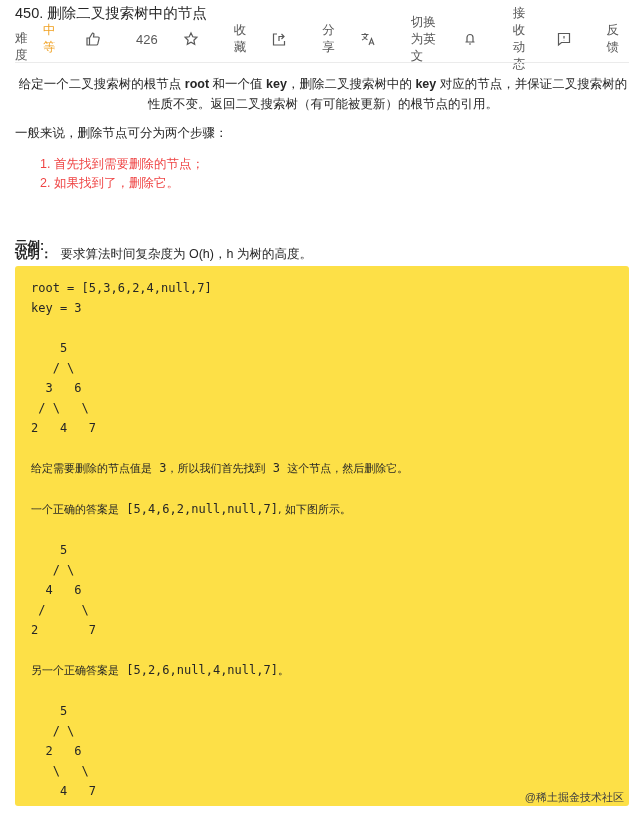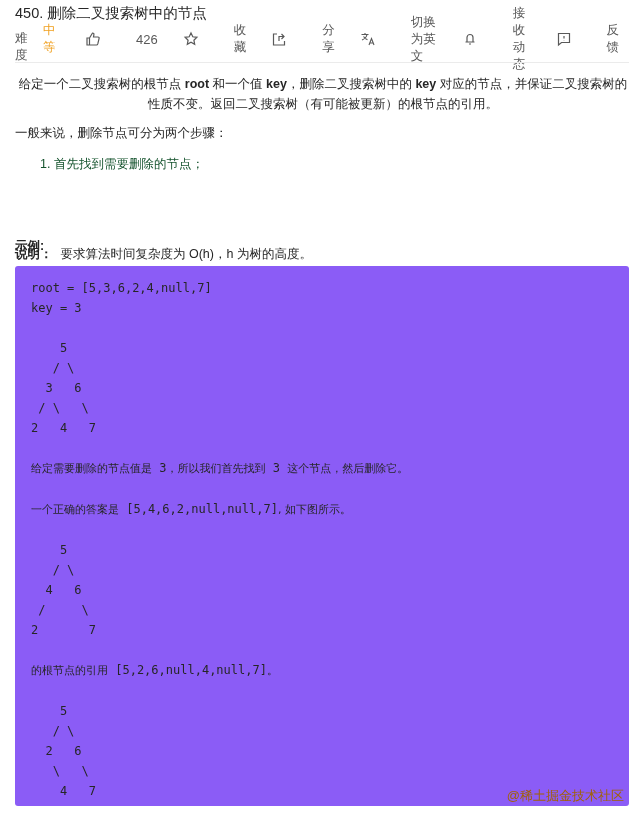--- a/index.html
+++ b/index.html
@@ -15,30 +15,30 @@
   .meta .diff-value { color: #f0a020; margin-right: 25px; }
   .meta .likes { font-size: 13px; }
   svg { display: block; }
 
   .divider { position: absolute; left: 15px; right: 15px; top: 62px; height: 1px; background: #ebebeb; }
 
   .p { position: absolute; left: 15px; font-size: 12.5px; line-height: 20px; color: #262626; }
   .p b { font-weight: bold; }
   .p1 { top: 74px; width: 616px; text-align: center; }
   .p2 { top: 123px; }
-  .steps { position: absolute; left: 40px; top: 155px; font-size: 12.5px; line-height: 19px; color: #14532d; list-style: none; }
+  .steps { position: absolute; left: 40px; top: 155px; font-size: 12.5px; line-height: 19px; color: #ef4444; list-style: none; }
   .p3 { top: 204px; margin-top: 40px; }
   .p3 .lbl { font-weight: bold; margin-right: 8px; }
   .p4 { top: 236px; font-weight: bold; }
 
-  .code { position: absolute; left: 15px; top: 266px; width: 614px; height: 540px; background: #8b5cf6; border-radius: 3px; }
+  .code { position: absolute; left: 15px; top: 266px; width: 614px; height: 540px; background: #fde047; border-radius: 3px; }
   .code pre { position: absolute; left: 16px; top: 12px; font-family: "DejaVu Sans Mono", "Liberation Mono", monospace; font-size: 12px; line-height: 20px; color: #262626; white-space: pre; }
   .code .cjk { font-family: "DejaVu Sans", "Liberation Sans", sans-serif; font-size: 11px; }
 
-  .watermark { position: absolute; right: 20px; bottom: 20px; font-size: 13px; color: #a16207; }
+  .watermark { position: absolute; right: 20px; bottom: 20px; font-size: 11px; color: #404040; }
 </style>
 </head>
 <body>
 
 <div class="title">450. 删除二叉搜索树中的节点</div>
 
 <div class="meta">
   <span class="diff-label">难度</span>
   <span class="diff-value">中等</span>
 
@@ -98,20 +98,21 @@
 </div>
 
 <div class="divider"></div>
 
 <div class="p p1"><span>给定一个二叉搜索树的根节点 </span><b>root</b><span> 和一个值 </span><b>key</b><span>，删除二叉搜索树中的 </span><b>key</b><span> 对应的节点，并保证二叉搜索树的性质不变。返回二叉搜索树（有可能被更新）的根节点的引用。</span></div>
 
 <div class="p p2">一般来说，删除节点可分为两个步骤：</div>
 
 <ol class="steps">
   <li>1. 首先找到需要删除的节点；</li>
+  <li>2. 如果找到了，删除它。</li>
 </ol>
 
 <div class="p p3"><span class="lbl">说明：</span><span>要求算法时间复杂度为 O(h)，h 为树的高度。</span></div>
 
 <div class="p p4">示例:</div>
 
 <div class="code">
 <pre><span>root = [5,3,6,2,4,null,7]</span>
 <span>key = 3</span>
 
@@ -124,21 +125,21 @@
 <span class="cjk">给定需要删除的节点值是</span><span> 3</span><span class="cjk">，所以我们首先找到</span><span> 3 </span><span class="cjk">这个节点，然后删除它。</span>
 
 <span class="cjk">一个正确的答案是</span><span> [5,4,6,2,null,null,7]</span><span class="cjk">, 如下图所示。</span>
 
 <span>    5
    / \
   4   6
  /     \
 2       7</span>
 
-<span class="cjk">的根节点的引用</span><span> [5,2,6,null,4,null,7]</span><span class="cjk">。</span>
+<span class="cjk">另一个正确答案是</span><span> [5,2,6,null,4,null,7]</span><span class="cjk">。</span>
 
 <span>    5
    / \
   2   6
    \   \
     4   7</span></pre>
 </div>
 
 <div class="watermark">@稀土掘金技术社区</div>
 

